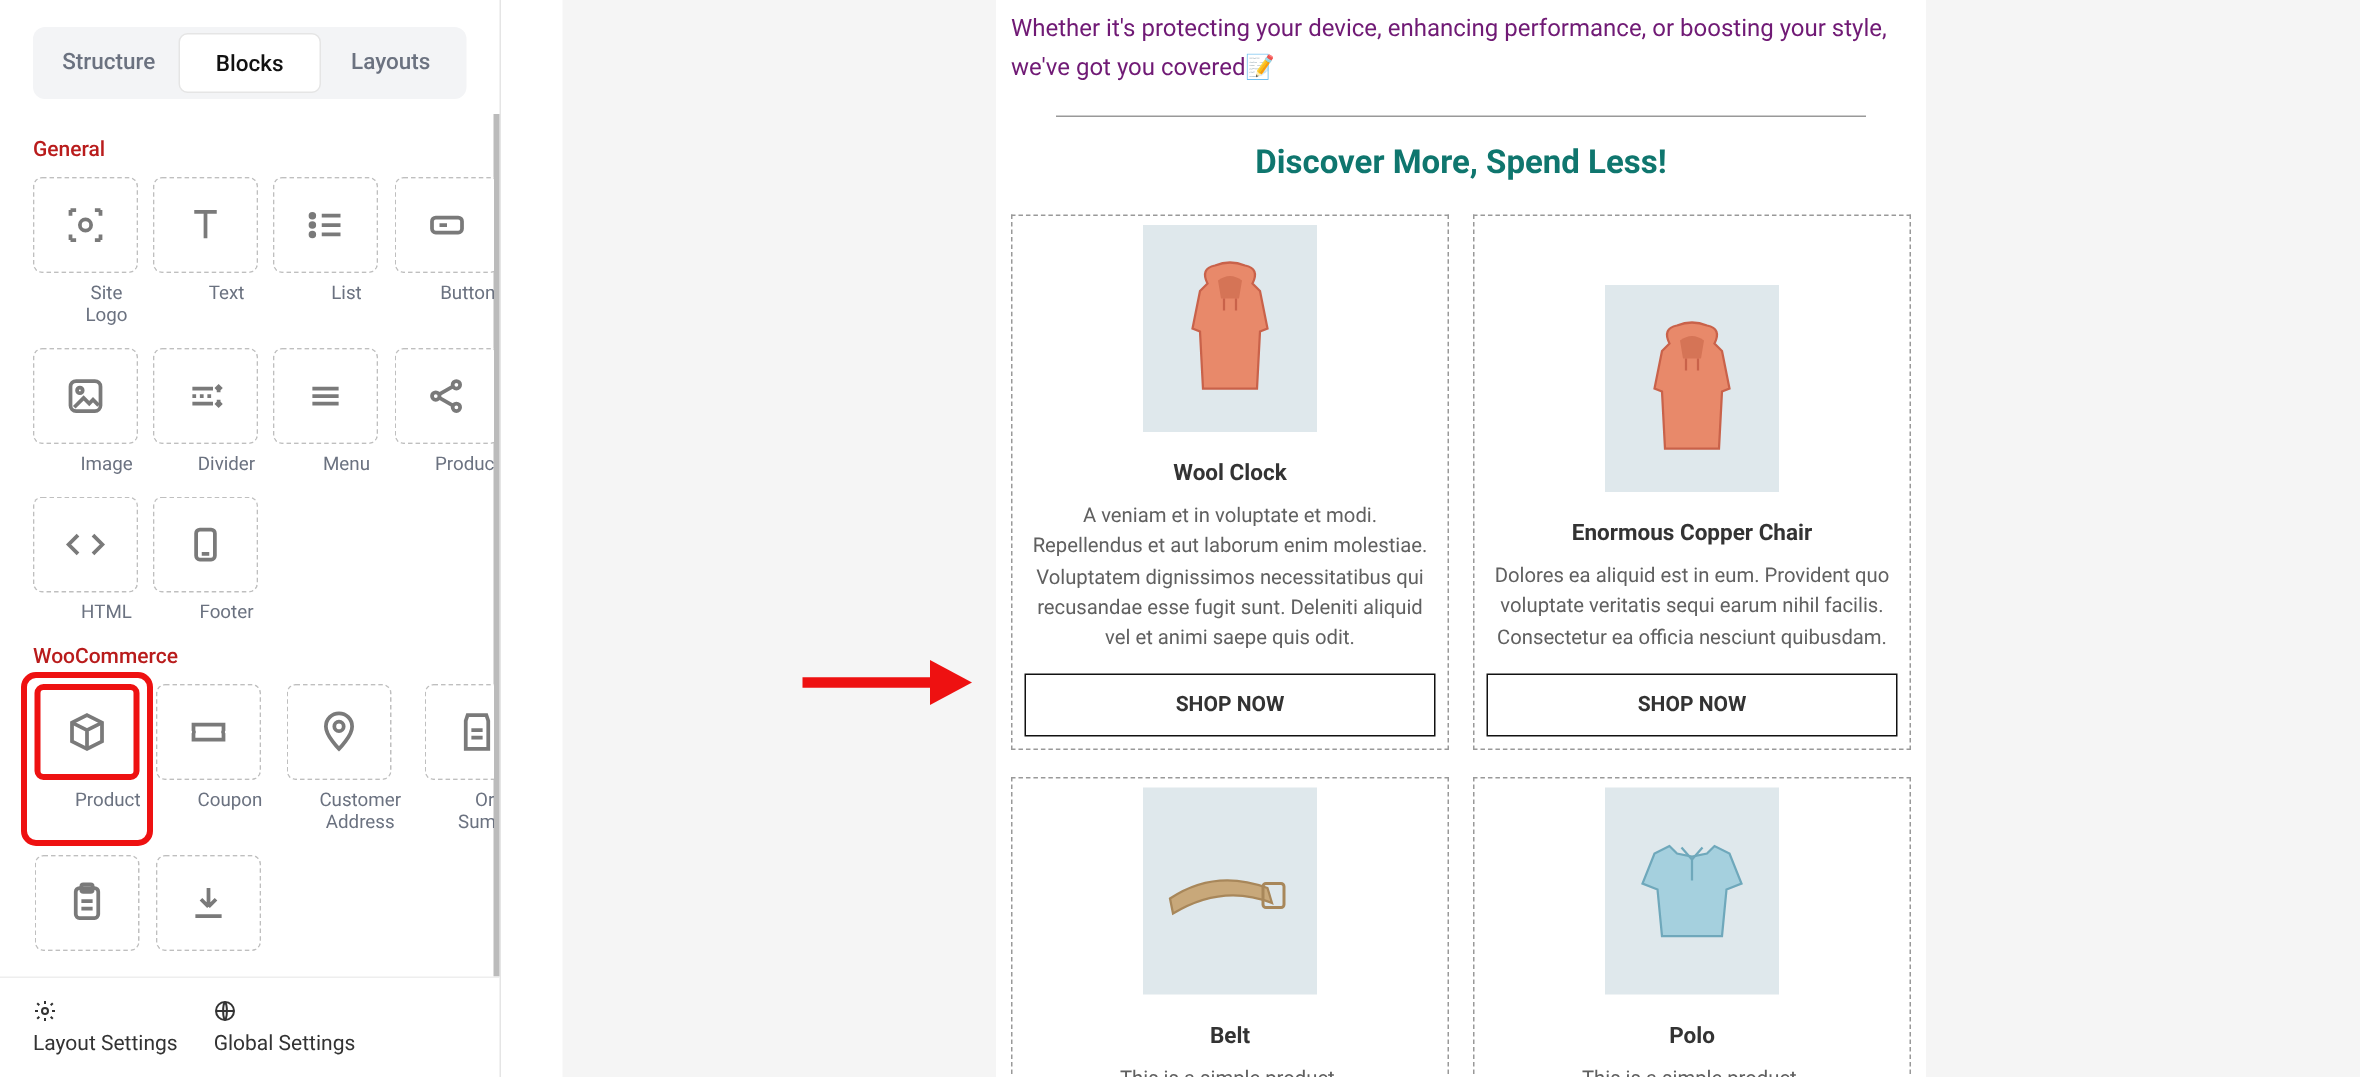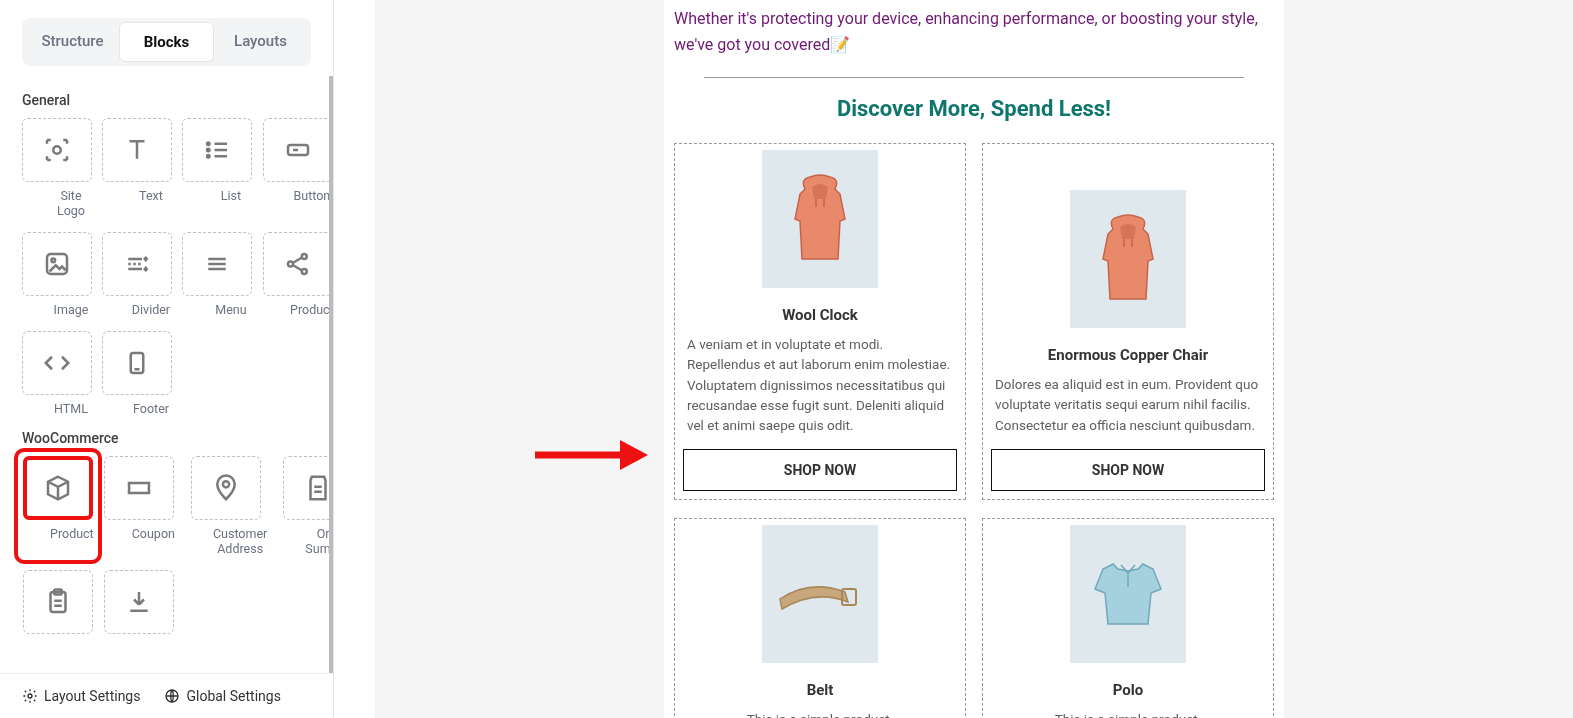--- a/index.html
+++ b/index.html
@@ -31,33 +31,32 @@
       font-size: 15px;
       font-weight: 500;
       color: #6b7280;
       cursor: pointer;
       border-radius: 6px;
     }
     .tab.active {
       background: #fff;
       color: #111;
       border: 1px solid #e5e5e5;
-      font-weight: bold;
     }
     
     .panel-scroll {
       flex: 1;
       overflow-y: auto;
       padding: 2px 22px 0 22px;
       border-right: 4px solid #bbb;
     }
     
     .section-title {
       font-size: 14px;
-      color: #404040;
+      color: #b91c1c;
       font-weight: 500;
       margin: 14px 0 10px 0;
     }
     
     .block-grid {
       display: grid;
       grid-template-columns: repeat(4, 1fr);
       gap: 14px 10px;
       margin-bottom: 6px;
     }
@@ -108,23 +107,23 @@
       display: flex;
       padding: 14px 22px;
       border-top: 1px solid #eee;
       gap: 24px;
       font-size: 14px;
       color: #333;
       align-items: center;
     }
     .bottom-link {
       display: flex;
-      align-items: center;
       gap: 6px;
       cursor: pointer;
+      flex-direction: column;
     }
     .bottom-link svg { width: 16px; height: 16px; stroke: #333; fill: none; stroke-width: 2; }
     
     .canvas {
       margin-left: 375px;
       min-height: 100vh;
       background: #f5f5f5;
       display: flex;
       justify-content: center;
       position: relative;
@@ -188,20 +187,21 @@
     }
     .product-title {
       font-weight: 700;
       font-size: 15px;
       text-align: center;
       margin: 6px 6px 10px 6px;
     }
     .product-desc {
       font-size: 13.5px;
       color: #606060;
+      text-align: center;
       line-height: 1.5;
       padding: 0 6px;
       margin-bottom: 14px;
     }
     .shop-btn {
       display: block;
       width: calc(100% - 4px);
       margin: auto 2px 2px 2px;
       border: 1.5px solid #111;
       background: #fff;

